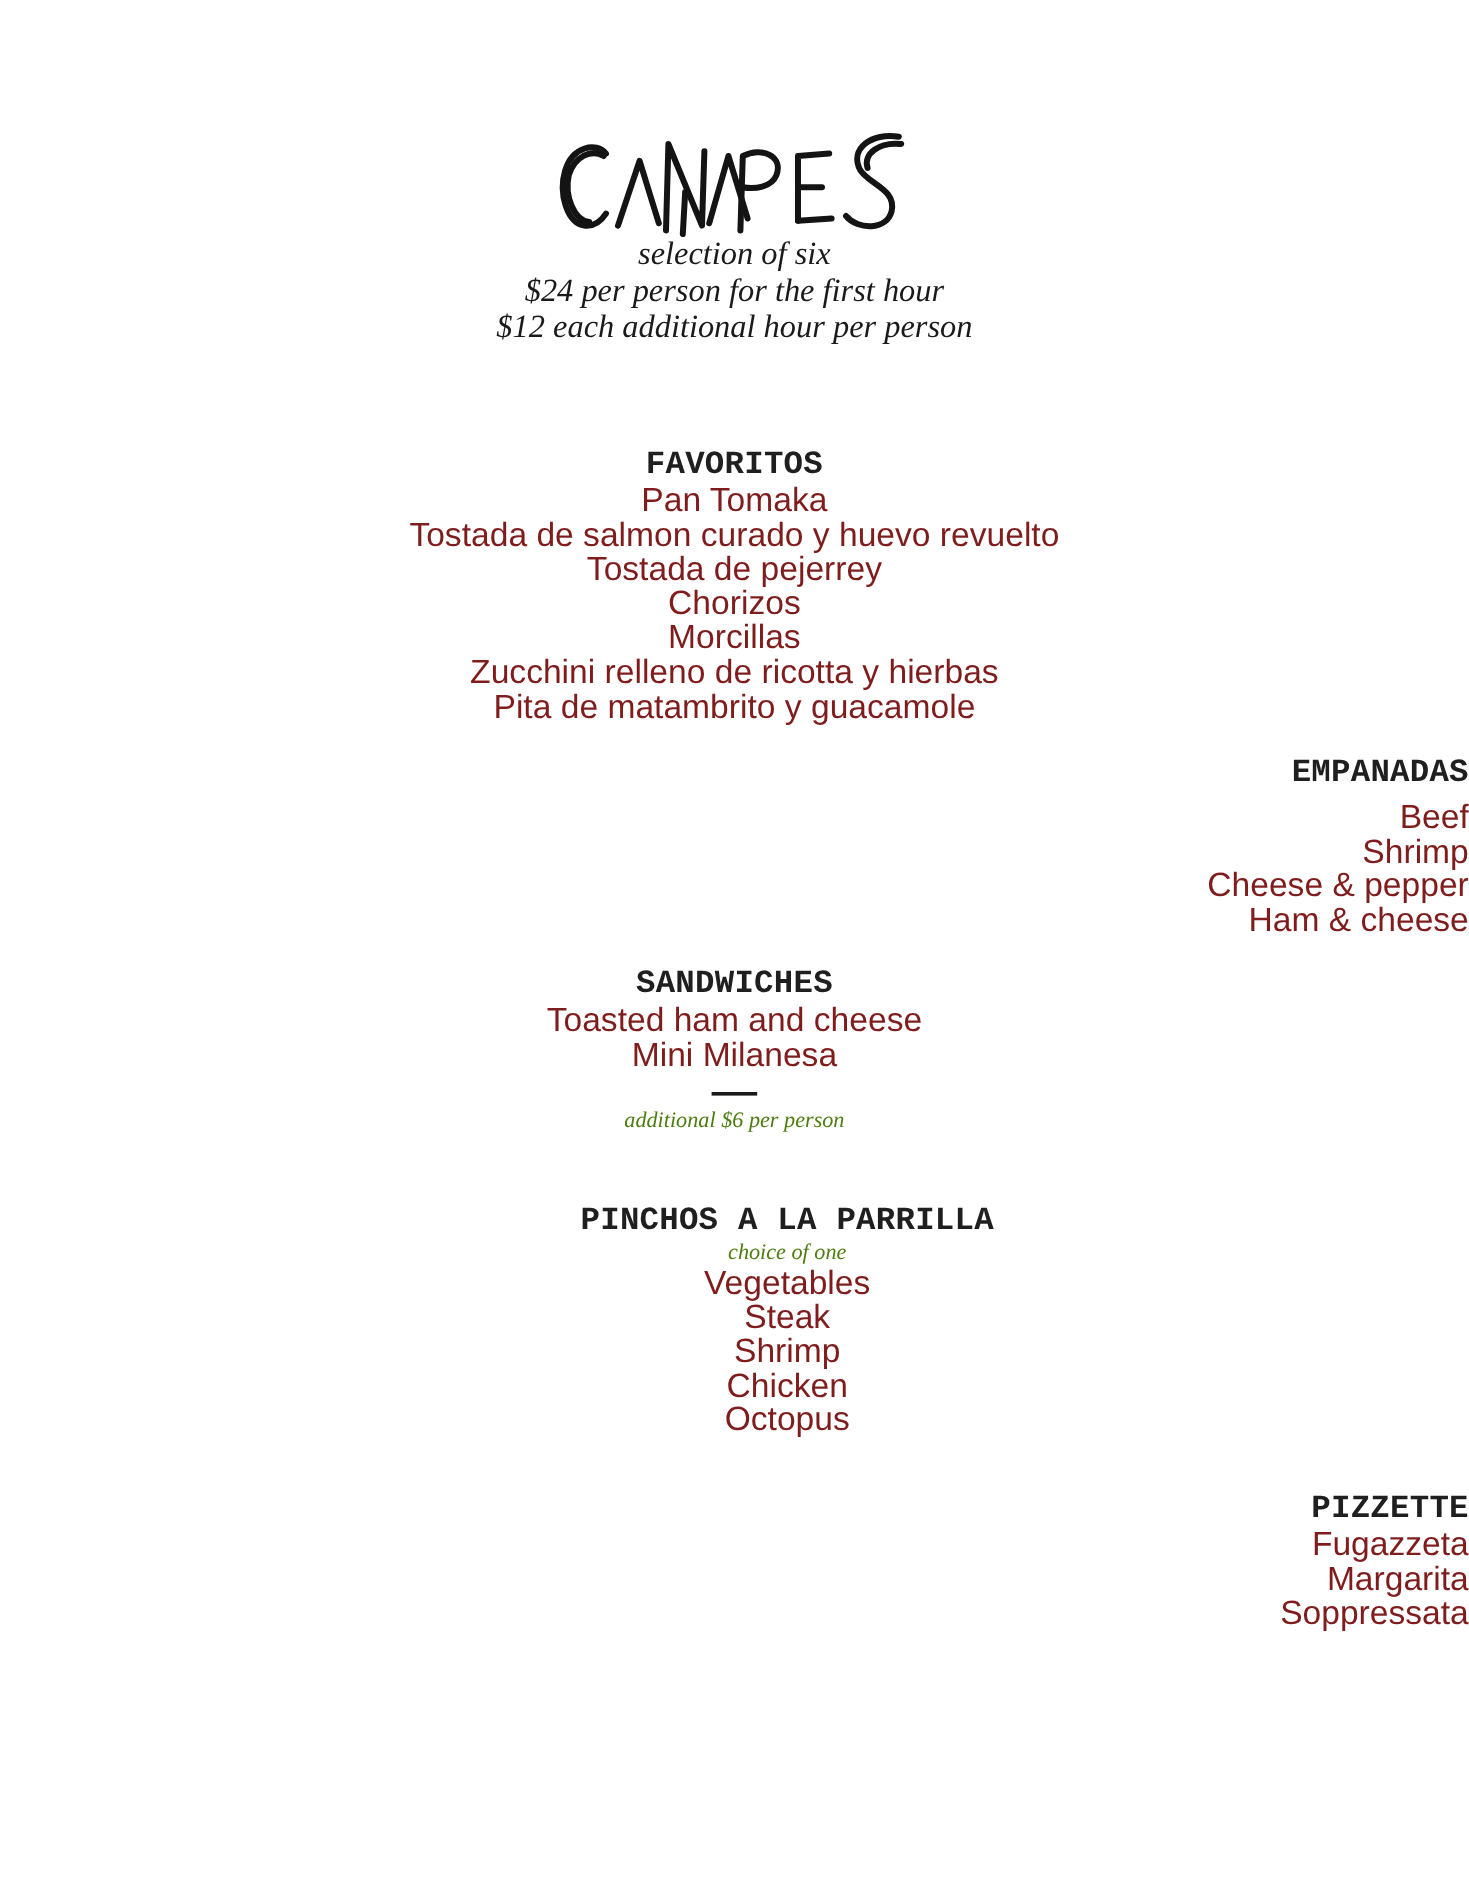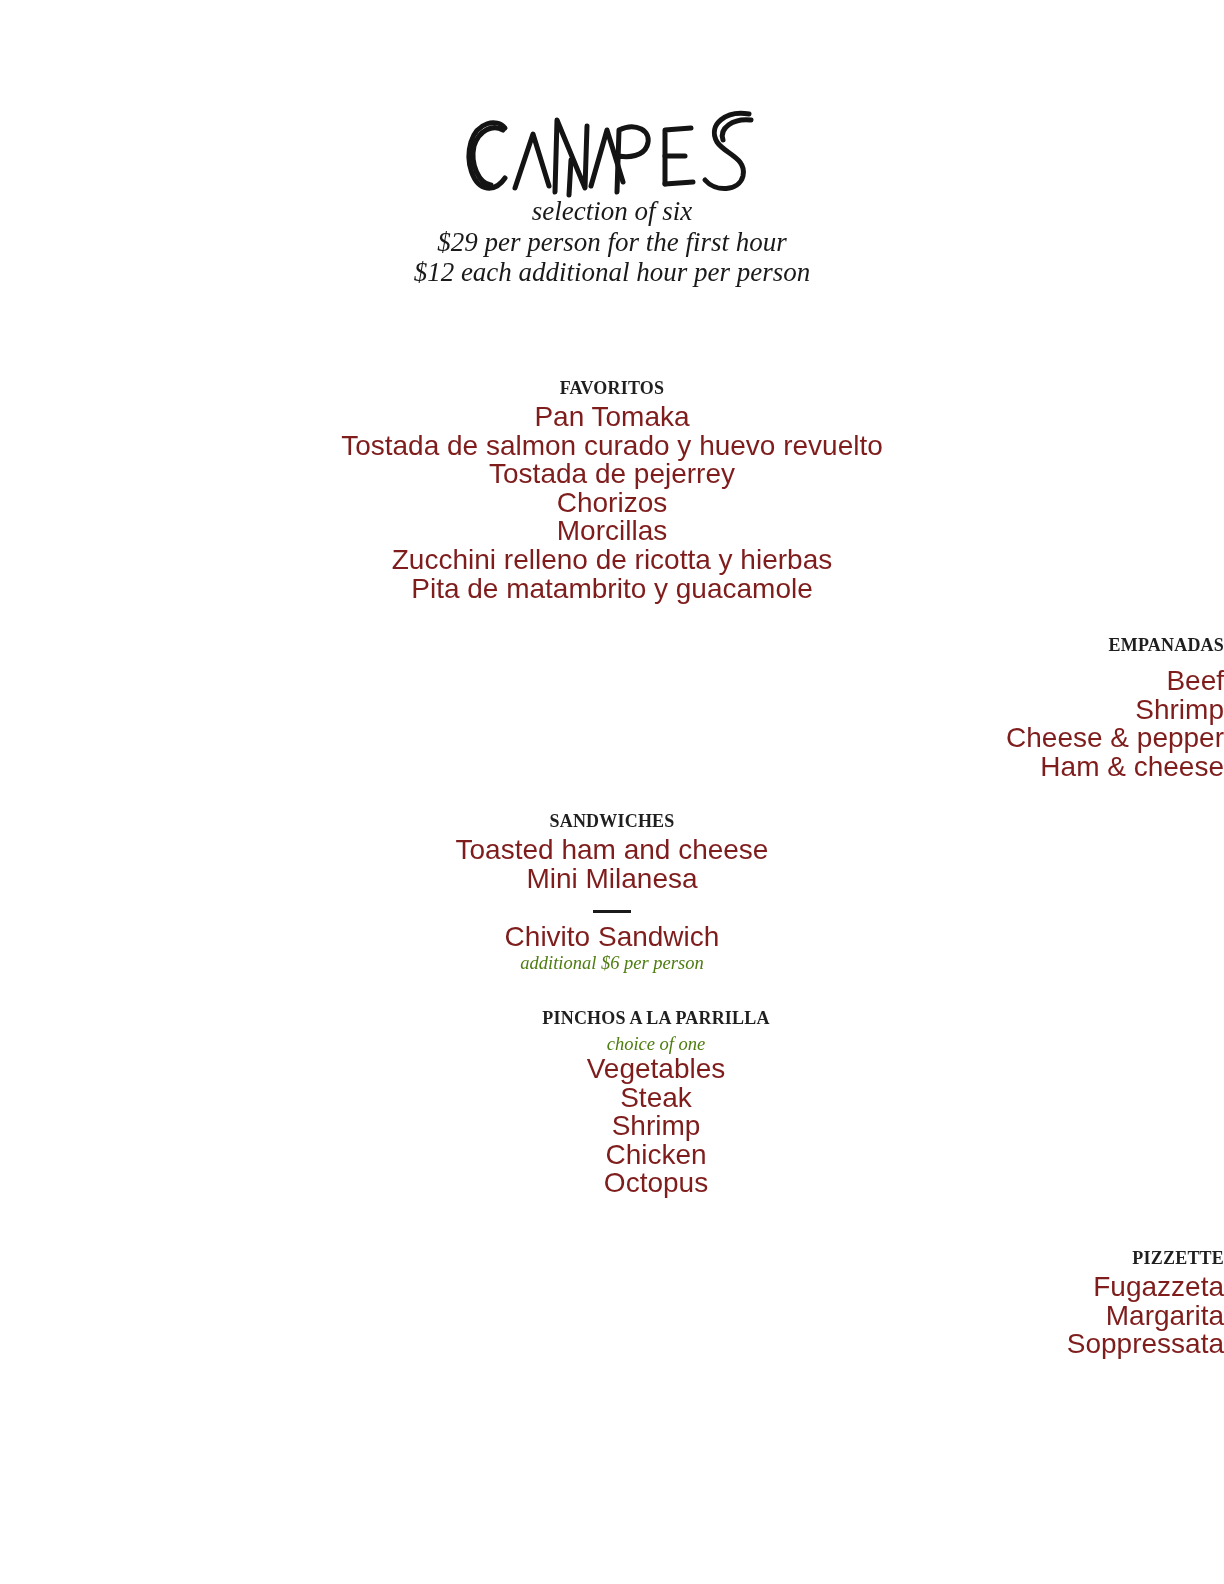--- a/index.html
+++ b/index.html
@@ -7,21 +7,21 @@
          font-family: "DejaVu Serif", "Liberation Serif", serif; color: #1a1a1a; }
   .page { position: absolute; left: 0; top: 0; width: 1108px; height: 1584px; }
   .center { position: absolute; left: 0; width: 1224px; text-align: center; }
 
   .title { top: 100px; }
   .title-svg { display: block; margin: 0 auto; }
 
   .subtitle { font-family: "Liberation Serif", serif; font-style: italic; font-size: 27px; line-height: 30.5px; color: #1a1a1a; }
   .sub-block { top: 196px; }
 
-  .section-heading { font-family: Liberation Serif, serif; font-weight: bold; font-size: 18px; line-height: 30px; letter-spacing: 0.2px; color: #1f1f1f; }
+  .section-heading { font-family: Liberation Mono, monospace; font-weight: bold; font-size: 27px; line-height: 30px; letter-spacing: 0.2px; color: #1f1f1f; }
   .item { font-family: Liberation Sans, sans-serif; font-size: 28px; line-height: 28.6px; color: #7f1d1d; }
   .note { font-family: "Liberation Serif", serif; font-style: italic; font-size: 18.5px; line-height: 22px; color: #4d7c0f; }
   .rule { width: 38px; height: 3px; background: #1a1a1a; margin: 0 auto; }
 </style>
 </head>
 <body>
 
 <div class="page">
 
   <div class="center title">
@@ -45,21 +45,21 @@
         <path d="M208 84 L236 82"></path>
 
         <path d="M292 14 C270 10 250 24 260 42 C268 54 290 58 286 76 C282 92 258 92 248 80"></path>
         <path d="M294 20 C276 18 262 28 266 40"></path>
       </g>
     </svg>
   </div>
 
   <div class="center sub-block">
     <div class="subtitle">selection of six</div>
-    <div class="subtitle">$29 per person for the first hour</div>
+    <div class="subtitle">$24 per person for the first hour</div>
     <div class="subtitle">$12 each additional hour per person</div>
   </div>
 
   <div class="center" style="top:373px;">
     <div class="section-heading">FAVORITOS</div>
     <div class="item">Pan Tomaka</div>
     <div class="item">Tostada de salmon curado y huevo revuelto</div>
     <div class="item">Tostada de pejerrey</div>
     <div class="item">Chorizos</div>
     <div class="item">Morcillas</div>
@@ -75,21 +75,20 @@
     <div class="item">Ham &amp; cheese</div>
   </div>
 
   <div class="center" style="top:806px;">
     <div class="section-heading">SANDWICHES</div>
     <div class="item">Toasted ham and cheese</div>
     <div class="item">Mini Milanesa</div>
     <div style="height:17px;"></div>
     <div class="rule"></div>
     <div style="height:10px;"></div>
-    <div class="item">Chivito Sandwich</div>
     <div class="note">additional $6 per person</div>
   </div>
 
   <div class="center" style="top:1003px;padding-left:44px;">
     <div class="section-heading">PINCHOS A LA PARRILLA</div>
     <div class="note">choice of one</div>
     <div class="item">Vegetables</div>
     <div class="item">Steak</div>
     <div class="item">Shrimp</div>
     <div class="item">Chicken</div>

